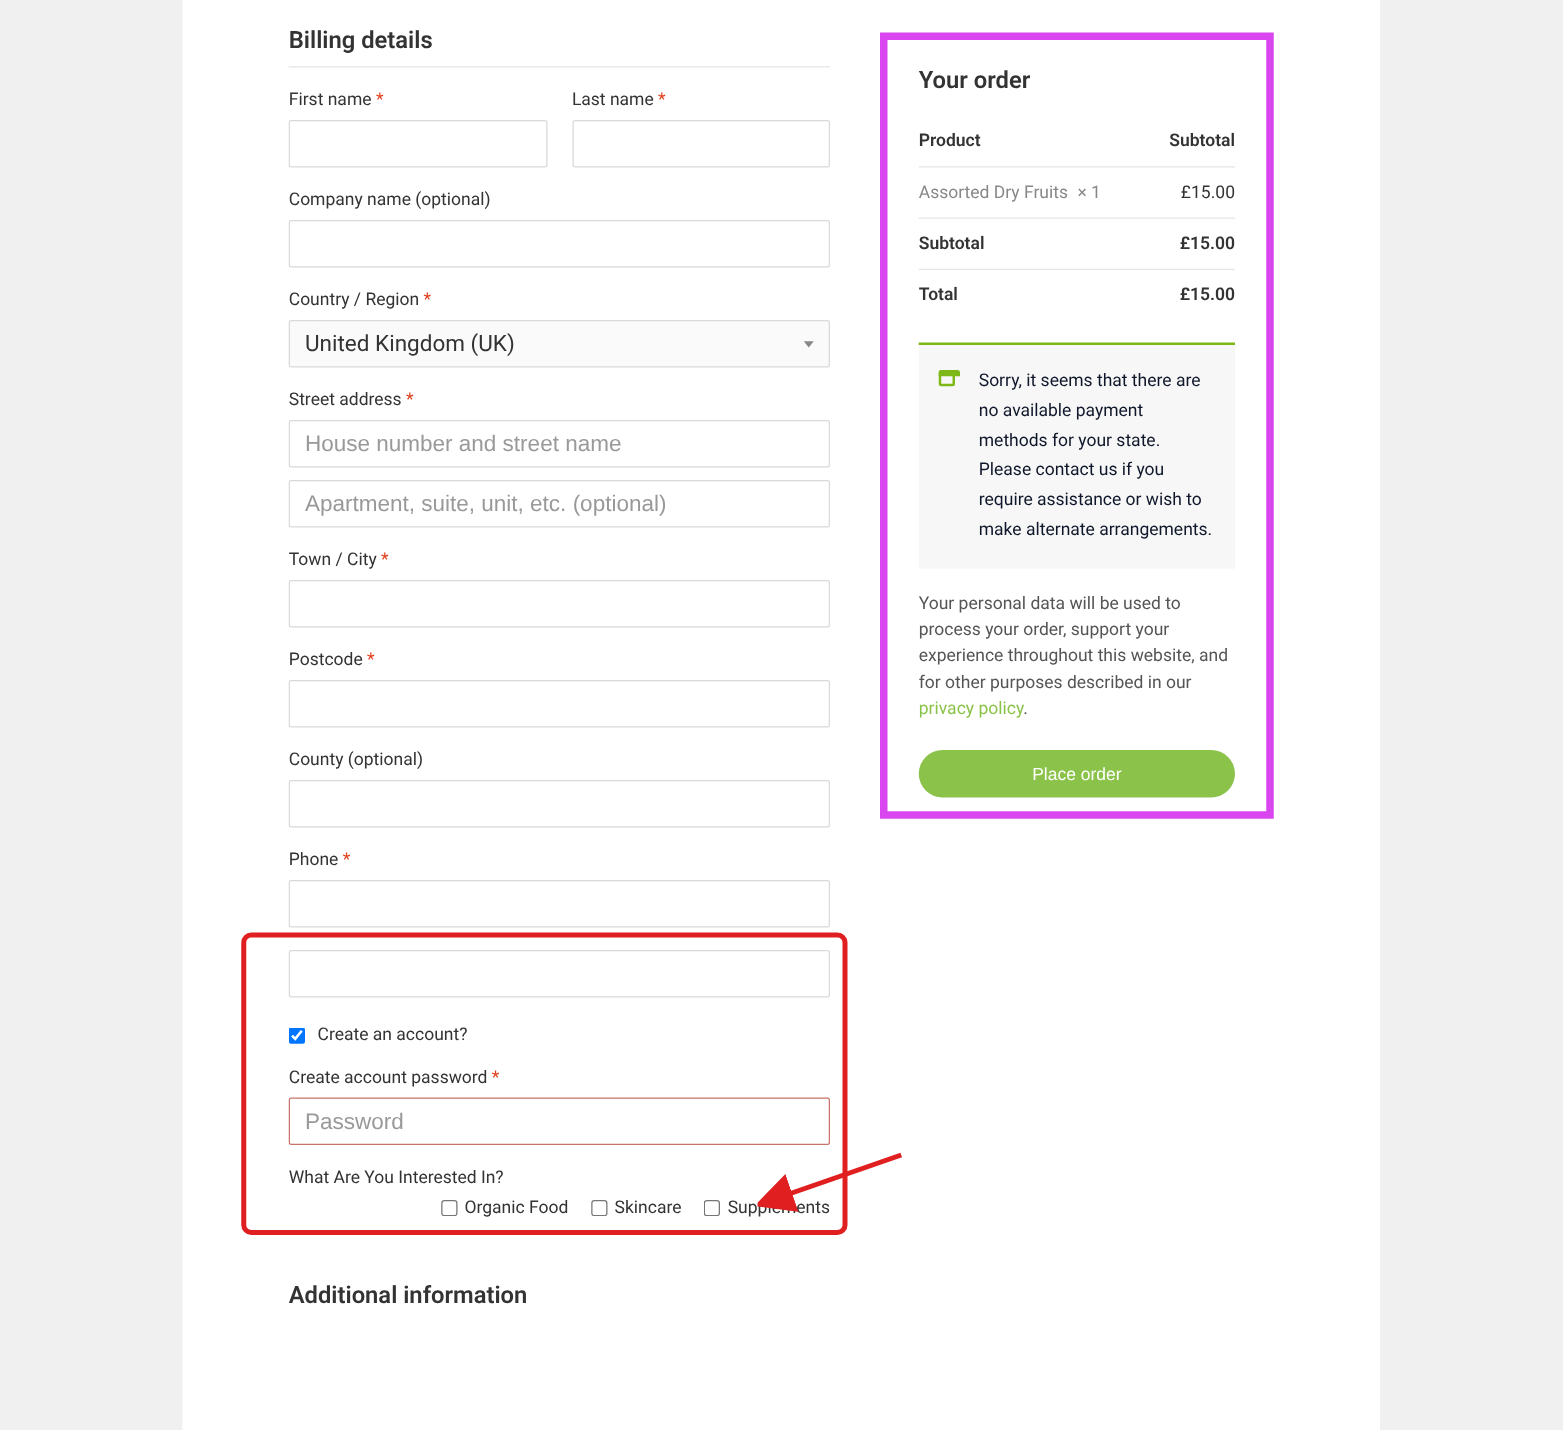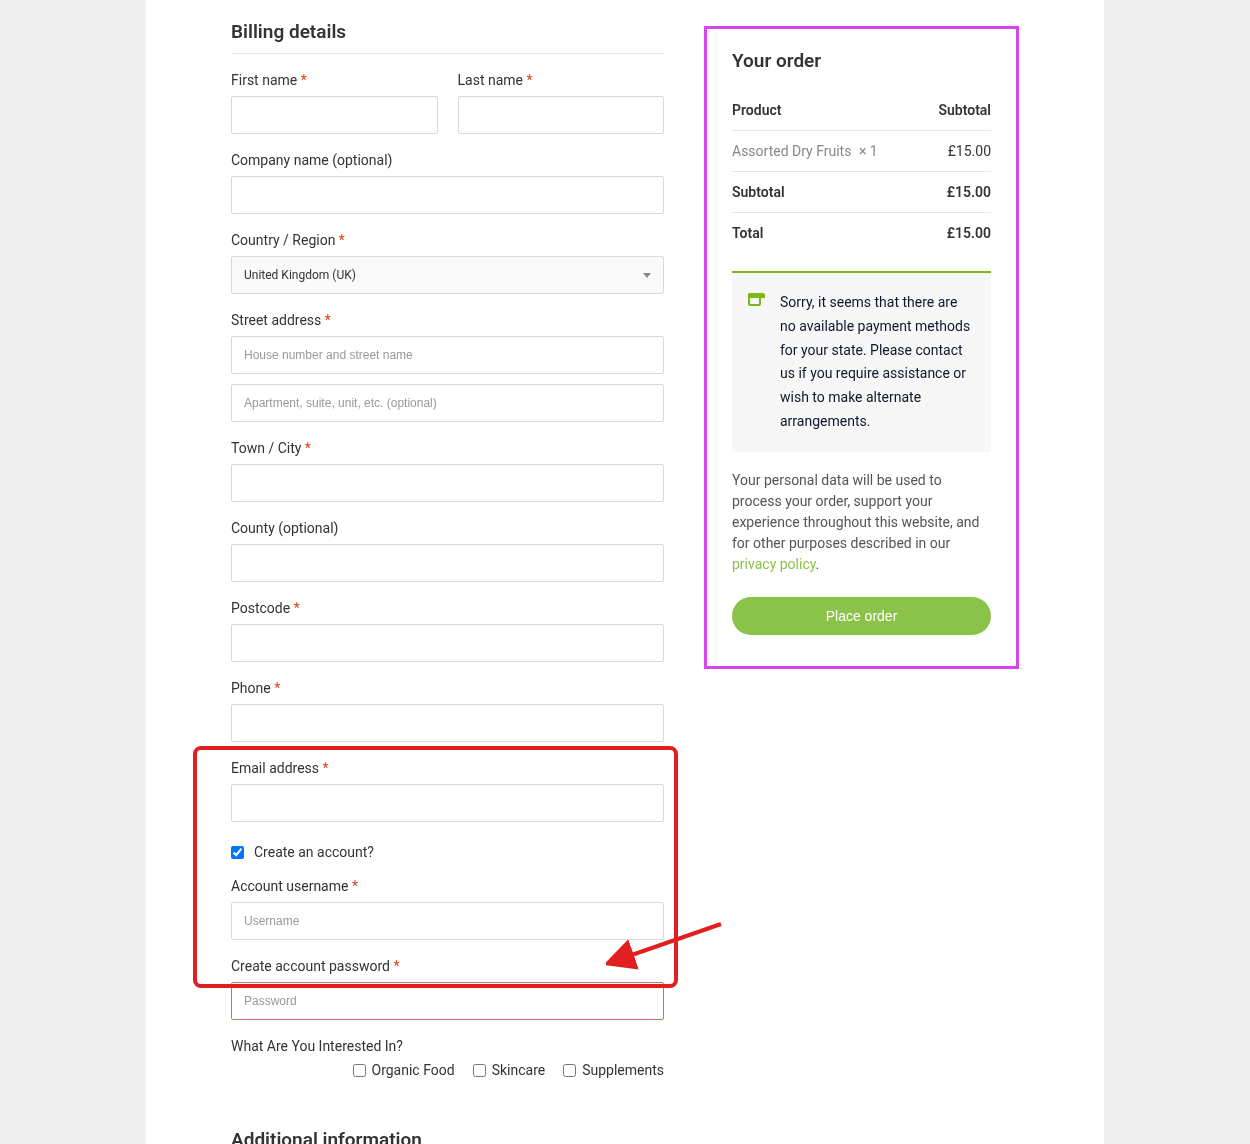--- a/index.html
+++ b/index.html
@@ -54,21 +54,21 @@
       color: #333;
       margin-bottom: 8px;
     }
     .required { color: #e2401c; }
     input.text-input, .select-box {
       width: 100%;
       height: 38px;
       padding: 6px 12px;
       border: 1px solid #d9d9d9;
       border-radius: 2px;
-      font-size: 12px;
+      font-size: 18px;
       background: #fff;
       color: #333;
     }
     input.text-input::placeholder { color: #999; }
     .select-box {
       display: flex;
       align-items: center;
       justify-content: space-between;
       background: #fafafa;
       cursor: pointer;
@@ -122,22 +122,22 @@
       pointer-events: none;
     }
     .addl-title {
       font-size: 19px;
       font-weight: 600;
       color: #333;
       margin-top: 50px;
     }
     
     .order-box {
-      border: 3px solid #d946ef;
-      padding: 20px 25px 31px 25px;
+      border: 6px solid #d946ef;
+      padding: 20px 25px 11px 25px;
       margin-top: 6px;
     }
     .order-title {
       font-size: 19px;
       font-weight: 600;
       color: #333;
       margin-bottom: 18px;
     }
     .order-table { width: 100%; }
     .order-row {
@@ -254,60 +254,49 @@
 
         <div class="form-field">
           <label class="field-label">
             <span>Town / City</span>
             <span class="required">*</span>
           </label>
           <input class="text-input" type="text" style="">
         </div>
 
         <div class="form-field">
+          <label class="field-label">
+            <span>Postcode</span>
+            <span class="required">*</span>
+          </label>
+          <input class="text-input" type="text" style="">
+        </div>
+
+        <div class="form-field">
           <label class="field-label">County (optional)</label>
           <input class="text-input" type="text" style="">
         </div>
 
         <div class="form-field">
           <label class="field-label">
-            <span>Postcode</span>
-            <span class="required">*</span>
-          </label>
-          <input class="text-input" type="text" style="">
-        </div>
-
-        <div class="form-field">
-          <label class="field-label">
             <span>Phone</span>
             <span class="required">*</span>
           </label>
           <input class="text-input" type="text" style="">
         </div>
 
         <div class="form-field">
-          <label class="field-label">
-            <span>Email address</span>
-            <span class="required">*</span>
-          </label>
           <input class="text-input" type="text" style="">
         </div>
 
         <div class="checkbox-row">
           <input type="checkbox" checked="" style="">
           <span>Create an account?</span>
         </div>
 
-        <div class="form-field">
-          <label class="field-label">
-            <span>Account username</span>
-            <span class="required">*</span>
-          </label>
-          <input class="text-input" type="text" placeholder="Username" style="">
-        </div>
 
         <div class="form-field">
           <label class="field-label">
             <span>Create account password</span>
             <span class="required">*</span>
           </label>
           <input class="text-input" type="password" style="border-color: rgb(201, 116, 106);" placeholder="Password">
         </div>
 
         <div class="form-field">

